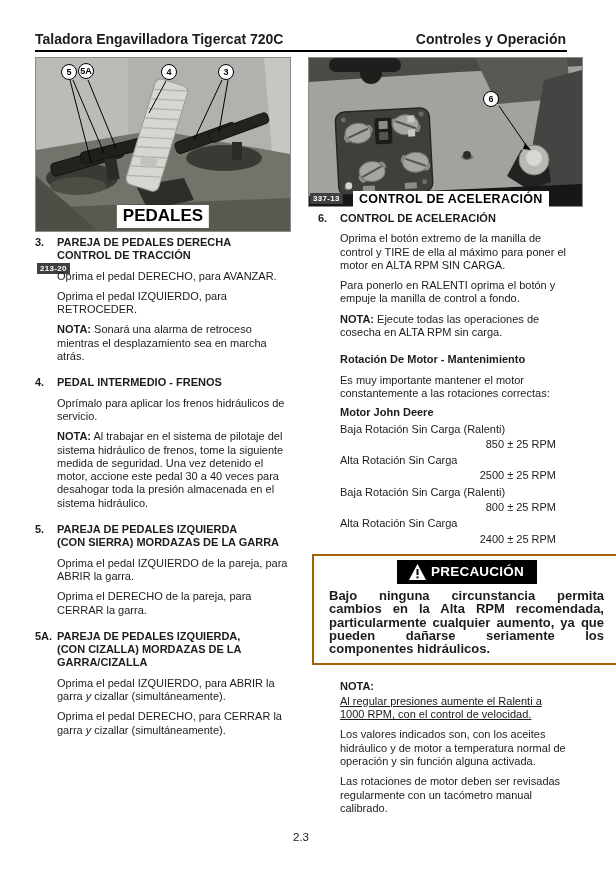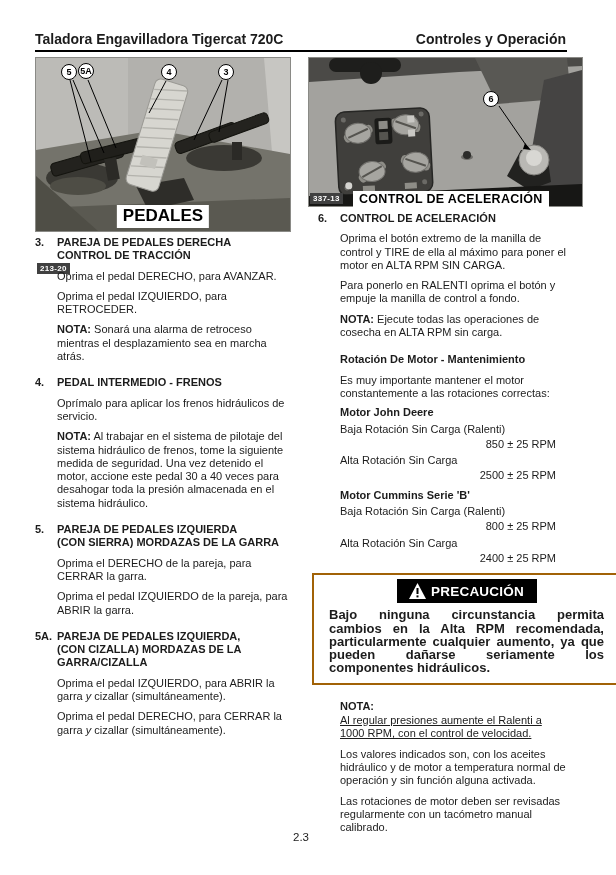--- a/index.html
+++ b/index.html
@@ -219,22 +219,22 @@
       <p class="body"><span>Oprímalo para aplicar los frenos hidráulicos de servicio.</span></p>
       <p class="body"><span style="font-weight: bold;">NOTA:</span><span> Al trabajar en el sistema de pilotaje del sistema hidráulico de frenos, tome la siguiente medida de seguridad. Una vez detenido el motor, accione este pedal 30 a 40 veces para desahogar toda la presión almacenada en el sistema hidráulico.</span></p>
     </div>
 
     <div class="sec">
       <div class="sec-head">
         <span class="sec-num">5.</span>
         <span class="sec-title">PAREJA DE PEDALES IZQUIERDA
 (CON SIERRA) MORDAZAS DE LA GARRA</span>
       </div>
+      <p class="body"><span>Oprima el pedal IZQUIERDO de la pareja, para ABRIR la garra.</span></p>
       <p class="body"><span>Oprima el DERECHO de la pareja, para CERRAR la garra.</span></p>
-      <p class="body"><span>Oprima el pedal IZQUIERDO de la pareja, para ABRIR la garra.</span></p>
     </div>
 
     <div class="sec">
       <div class="sec-head">
         <span class="sec-num">5A.</span>
         <span class="sec-title">PAREJA DE PEDALES IZQUIERDA,
 (CON CIZALLA) MORDAZAS DE LA
 GARRA/CIZALLA</span>
       </div>
       <p class="body"><span>Oprima el pedal IZQUIERDO, para ABRIR la garra </span><span style="font-style: italic;">y</span><span> cizallar (simultáneamente).</span></p>
@@ -261,21 +261,20 @@
 
       <div>
         <div class="engine-name">Motor John Deere</div>
         <div class="rpm-label">Baja Rotación Sin Carga (Ralenti)</div>
         <div class="rpm-value">850 ± 25 RPM</div>
         <div class="rpm-label">Alta Rotación Sin Carga</div>
         <div class="rpm-value">2500 ± 25 RPM</div>
       </div>
 
       <div>
-        <div class="engine-name">Motor Cummins Serie 'B'</div>
         <div class="rpm-label">Baja Rotación Sin Carga (Ralenti)</div>
         <div class="rpm-value">800 ± 25 RPM</div>
         <div class="rpm-label">Alta Rotación Sin Carga</div>
         <div class="rpm-value">2400 ± 25 RPM</div>
       </div>
     </div>
 
     <div class="caution">
       <div class="caution-banner">
         <svg width="17" height="16" viewBox="0 0 17 16">

